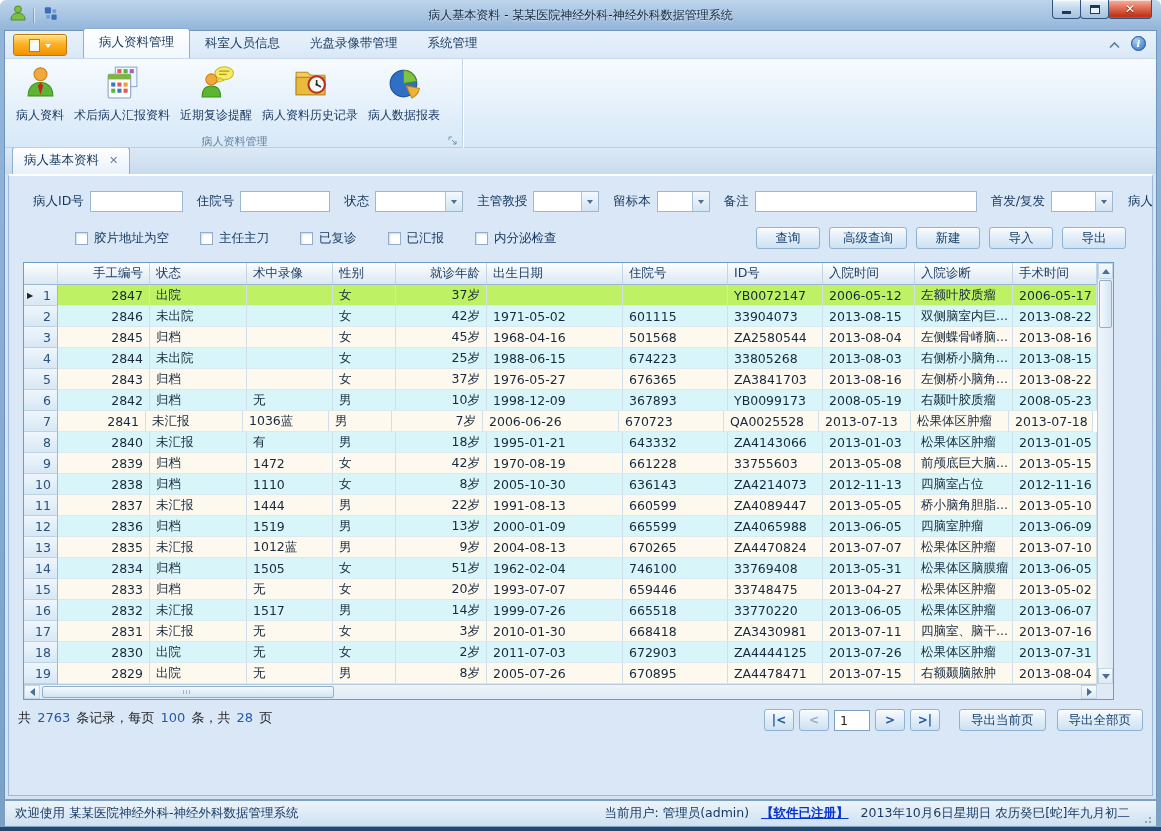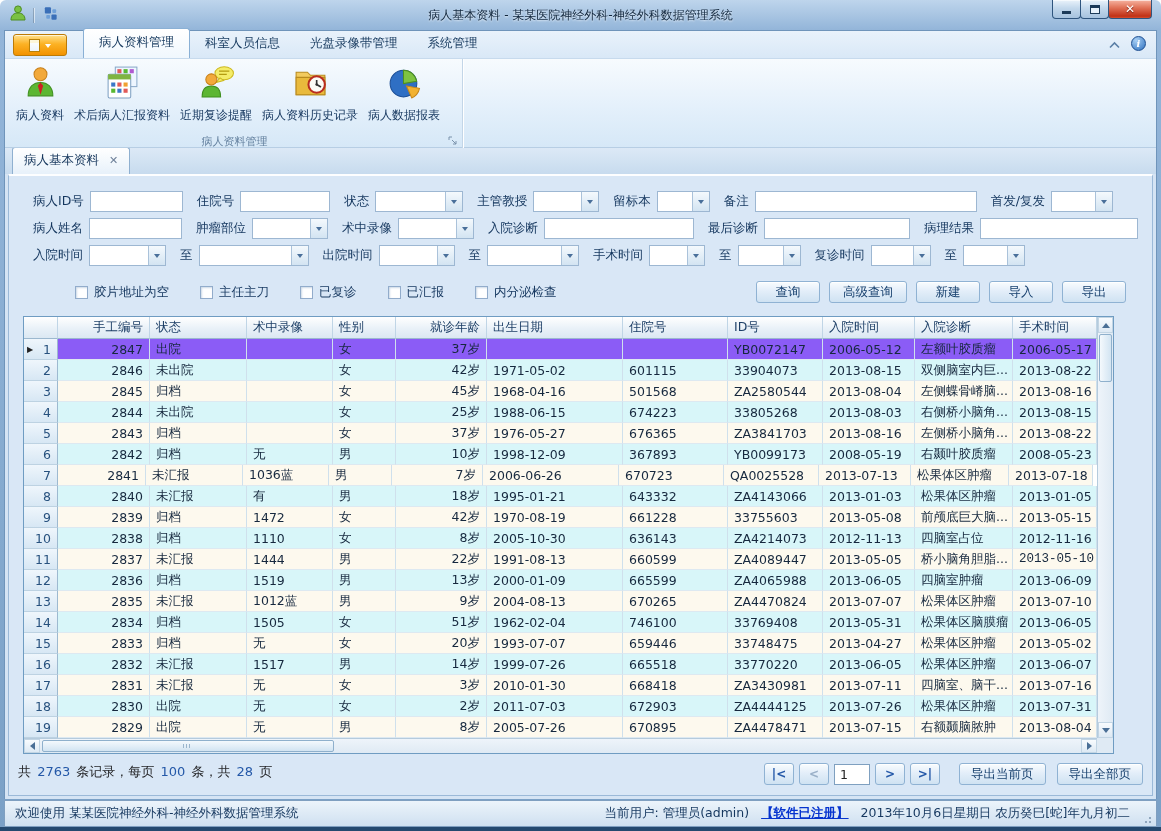--- a/index.html
+++ b/index.html
@@ -59,21 +59,21 @@
   
   .doctabs { height:26px; background:linear-gradient(#dce9f6,#c7dbee); display:flex; align-items:flex-end; padding-left:7px; }
   .dtab { display:flex; align-items:center; gap:10px; padding:4px 11px 5px; font-size:12.5px; color:#15365c;
           background:linear-gradient(#ffffff,#e7f1fa); border:1px solid #8fb0d0; border-bottom:none; border-radius:3px 3px 0 0; }
   .dtab .x { color:#6e8099; font-size:11px; font-weight:bold; }
 
   
   .page { flex:1; margin:0 3px 3px; border:1px solid #9bb9d8; border-top:2px solid #fdfeff;
           background:#d9e7f6; display:flex; flex-direction:column; padding-top:6px; overflow:hidden; }
 
-  .filters { margin:0 14px; display:flex; flex-direction:column; gap:5px; padding:8px 0 10px; }
+  .filters { margin:0 14px; display:flex; gap:5px; padding:8px 0 10px; }
   .frow { display:flex; align-items:center; height:22px; }
   .flabel { font-size:12.5px; color:#14365e; margin:0 6px 0 14px; white-space:nowrap; }
   .frow .flabel:first-child { margin-left:10px; }
   .txtfield { height:21px; background:#fff; border:1px solid #9db7d2; }
   .combofield { height:21px; background:#fff; border:1px solid #9db7d2; position:relative; }
   .arrowbox { position:absolute; right:0; top:0; bottom:0; width:17px; border-left:1px solid #aac2da;
               background:linear-gradient(#f4f9fd,#d3e4f2); display:flex; align-items:flex-start; justify-content:center; }
   .arrowbox i { width:0; height:0; border:3px solid transparent; border-top:4px solid #496f9a; margin-top:8px; }
 
   .options { margin:0 14px; height:32px; display:flex; align-items:center; }
@@ -95,21 +95,21 @@
         overflow:hidden; white-space:nowrap; }
   .grows { position:absolute; top:22px; left:0; width:1073px; bottom:15px; overflow:hidden; background:#fff; }
   .trow { display:flex; height:21px; }
   .td { flex:none; padding:0 6px; font-size:12.5px; color:#16283e; display:flex; align-items:center;
         border-right:1px solid #cfe0ec; border-bottom:1px solid #dde9f1; overflow:hidden; white-space:nowrap; }
   .td.r { justify-content:flex-end; }
   .td.rownum { background:linear-gradient(#eff6fc,#d7e7f4); border-right:1px solid #9db9d0; border-bottom:1px solid #bdd2e2;
                color:#27517e; position:relative; }
   .trow.odd  .td.data { background:#fdf9ee; }
   .trow.even .td.data { background:#d8f6f9; }
-  .trow.selected .td.data { background:#8b5cf6; }
+  .trow.selected .td.data { background:#bef264; }
   .marker { position:absolute; left:3px; top:6px; font-size:8px; color:#222; }
 
   .vscroll { position:absolute; top:0; right:0; bottom:15px; width:16px; border-left:1px solid #b5cbdd;
              background:linear-gradient(90deg,#eef4fa,#dfeaf4); }
   .sbtn { position:absolute; left:0; right:0; height:16px; display:flex; align-items:center; justify-content:center;
           background:linear-gradient(#f8fbfe,#dde9f4); border:1px solid #c2d5e4; }
   .tri-up   { width:0; height:0; border:4px solid transparent; border-bottom:5px solid #4a6f96; margin-top:-4px; }
   .tri-down { width:0; height:0; border:4px solid transparent; border-top:5px solid #4a6f96; margin-bottom:-4px; }
   .tri-left { width:0; height:0; border:4px solid transparent; border-right:5px solid #4a6f96; margin-left:-4px; }
   .tri-right{ width:0; height:0; border:4px solid transparent; border-left:5px solid #4a6f96; margin-right:-4px; }
@@ -585,21 +585,21 @@
               <div class="td data r" style="width: 92px;">2837</div>
               <div class="td data" style="width: 97px;">未汇报</div>
               <div class="td data" style="width: 86px;">1444</div>
               <div class="td data" style="width: 63px;">男</div>
               <div class="td data r" style="width: 91px;">22岁</div>
               <div class="td data" style="width: 136px;">1991-08-13</div>
               <div class="td data" style="width: 105px;">660599</div>
               <div class="td data" style="width: 95px;">ZA4089447</div>
               <div class="td data" style="width: 92px;">2013-05-05</div>
               <div class="td data" style="width: 98px;">桥小脑角胆脂...</div>
-              <div class="td data" style="width: 84px; font-family: Liberation Mono, monospace;">2013-05-10</div>
+              <div class="td data" style="width: 84px;">2013-05-10</div>
             </div>
             <div class="trow even">
               <div class="td rownum r" style="width: 34px;">12</div>
               <div class="td data r" style="width: 92px;">2836</div>
               <div class="td data" style="width: 97px;">归档</div>
               <div class="td data" style="width: 86px;">1519</div>
               <div class="td data" style="width: 63px;">男</div>
               <div class="td data r" style="width: 91px;">13岁</div>
               <div class="td data" style="width: 136px;">2000-01-09</div>
               <div class="td data" style="width: 105px;">665599</div>

